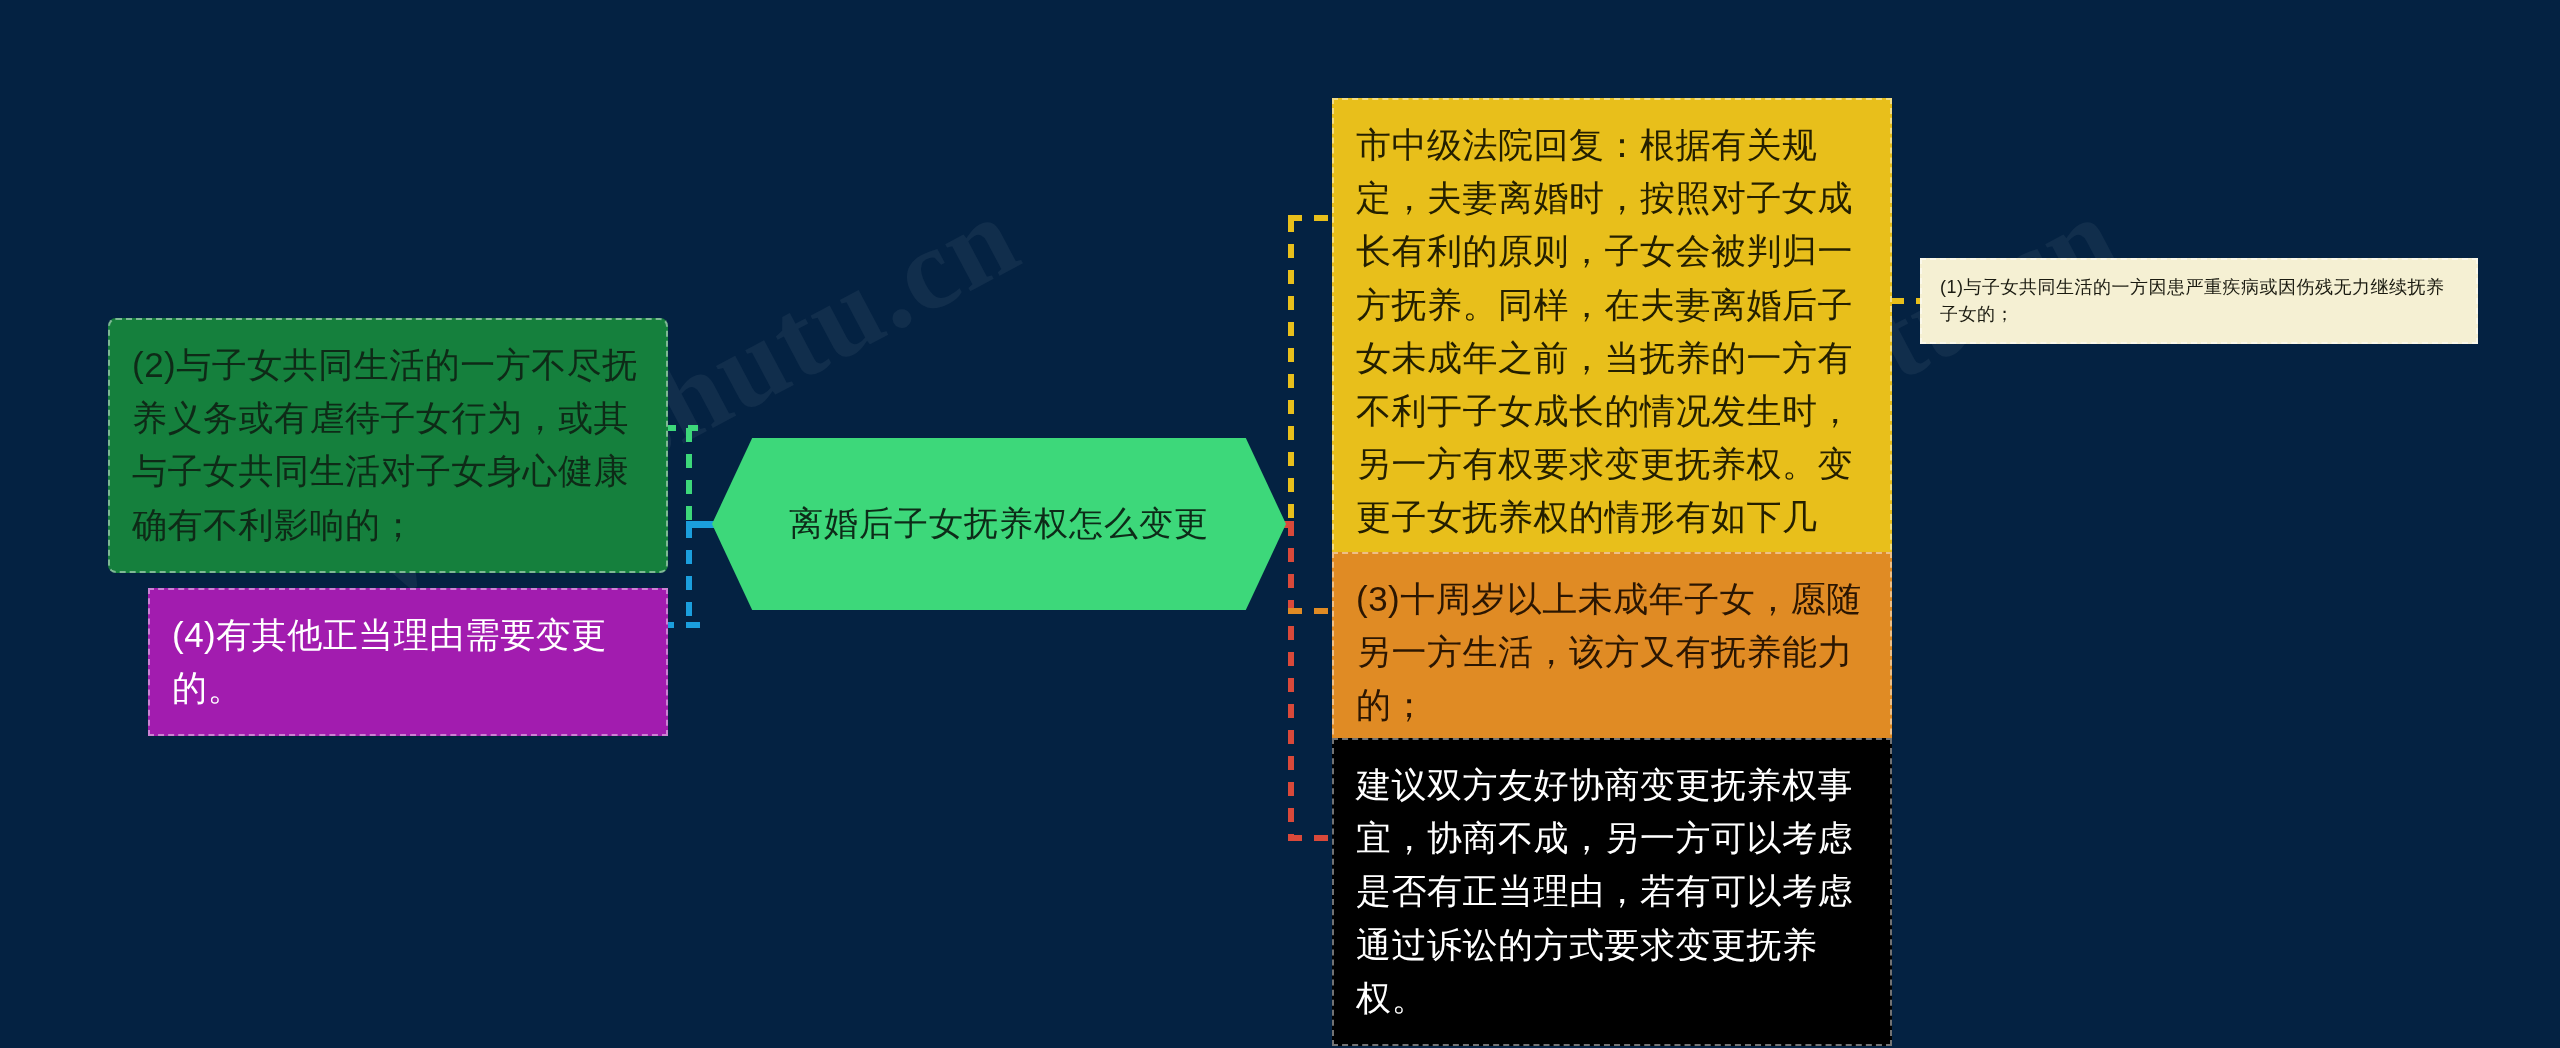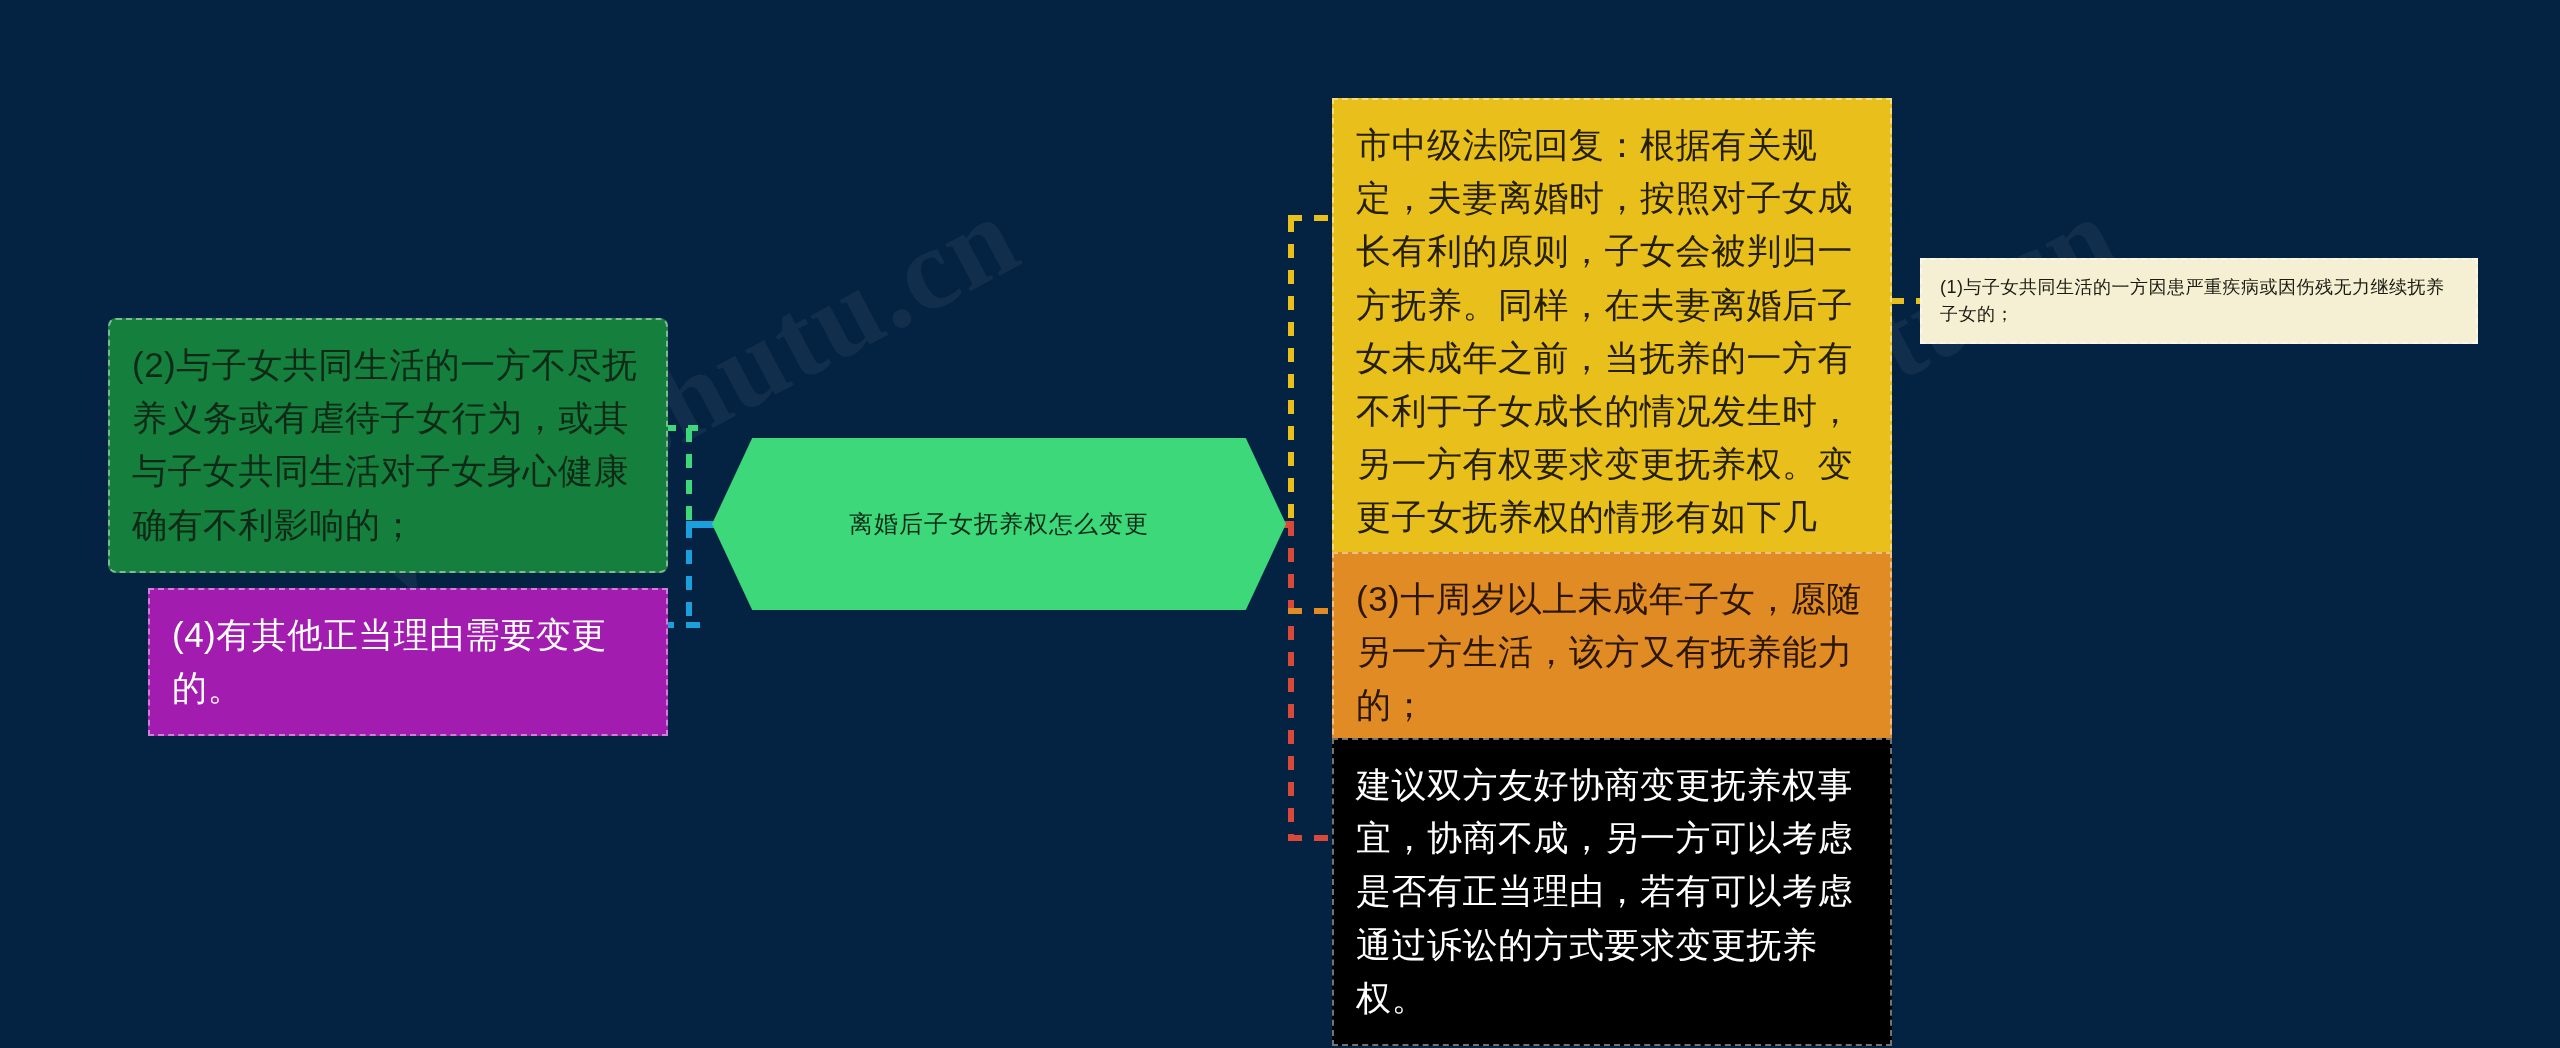--- a/index.html
+++ b/index.html
@@ -105,21 +105,21 @@
     left: 712px;
     top: 438px;
     width: 574px;
     height: 172px;
     background: #3dd87a;
     color: #0d2b18;
     display: flex;
     align-items: center;
     justify-content: center;
     text-align: center;
-    font-size: 24px;
+    font-size: 34px;
     line-height: 1.45;
     letter-spacing: 1px;
     padding: 0 64px;
     clip-path: polygon(7% 0%, 93% 0%, 100% 50%, 93% 100%, 7% 100%, 0% 50%);
   }
 
   
   #node-2 { left: 108px;  top: 318px;  width: 560px; }
   #node-4 { left: 148px;  top: 588px;  width: 520px; }
   #node-1 { left: 1920px; top: 258px;  width: 558px; font-size: 18px; line-height: 1.5; padding: 14px 18px; }

